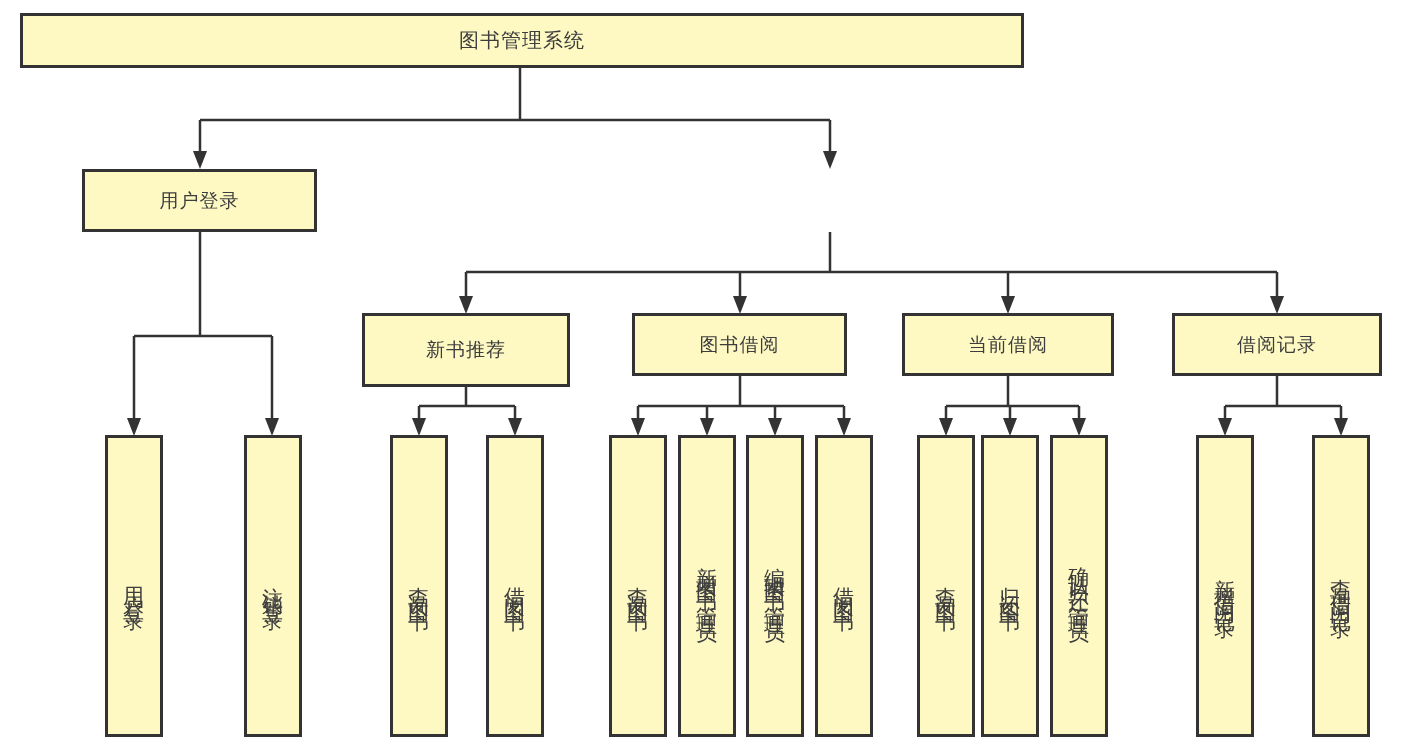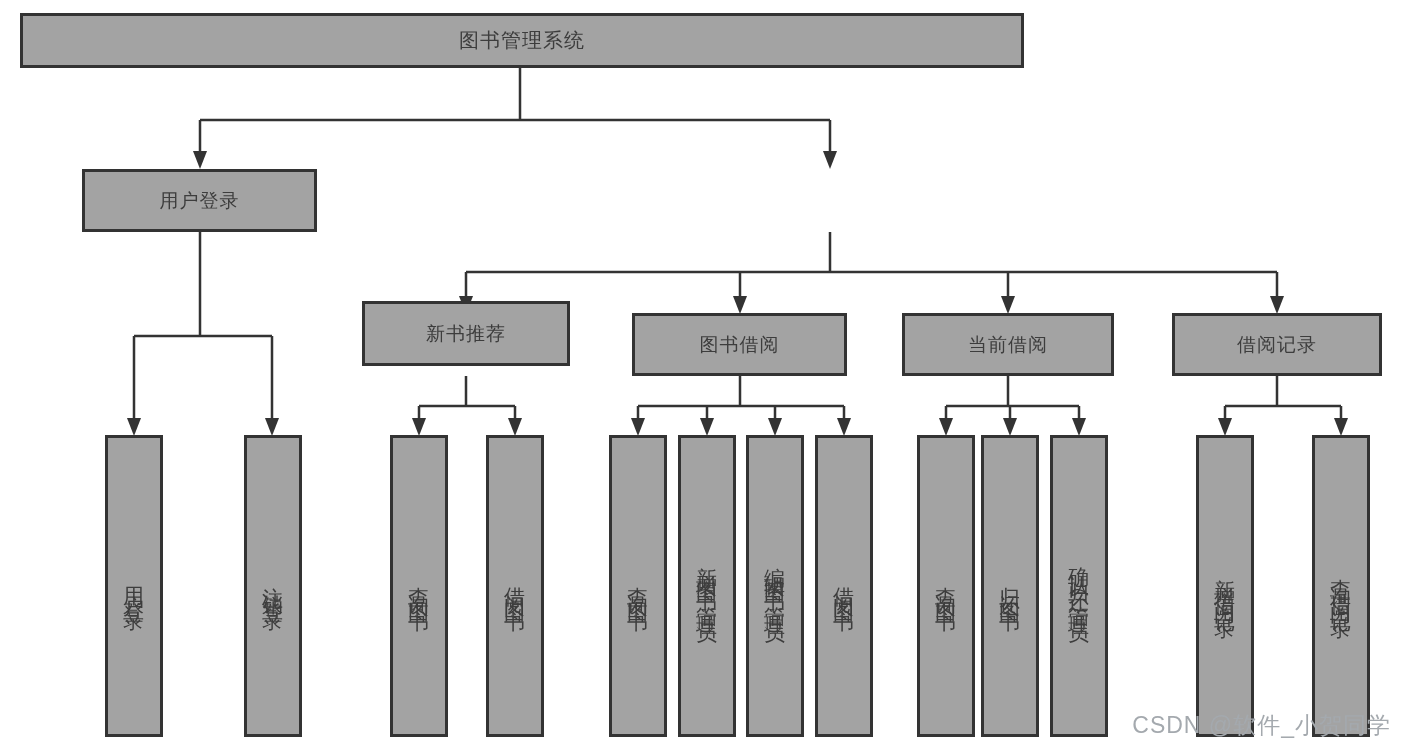--- a/index.html
+++ b/index.html
@@ -8,21 +8,21 @@
     width:1405px;height:747px;
     background:#ffffff;
     font-family:"Liberation Sans",sans-serif;
     overflow:hidden;
   }
   .lines{position:absolute;left:0;top:0;z-index:0;}
   .node{
     position:absolute;
     box-sizing:border-box;
     border:3px solid #333333;
-    background:#a3a3a3;
+    background:#fef9c3;
     display:flex;align-items:center;justify-content:center;
     color:#3d3d3d;
     z-index:1;
   }
   .h-node{font-size:19px;letter-spacing:1px;}
   .root-node{font-size:20px;letter-spacing:1px;}
   .leaf .v-text{
     writing-mode:vertical-rl;
     text-orientation:mixed;
     font-size:21px;
@@ -76,21 +76,21 @@
   </svg>
 
   <div class="node root-node" style="left:20px;top:13px;width:1004px;height:55px;">
     <span>图书管理系统</span>
   </div>
 
   <div class="node h-node" style="left:82px;top:169px;width:235px;height:63px;">
     <span>用户登录</span>
   </div>
 
-  <div class="node h-node" style="left:362px;top:301px;width:208px;height:65px;">
+  <div class="node h-node" style="left:362px;top:313px;width:208px;height:74px;">
     <span>新书推荐</span>
   </div>
   <div class="node h-node" style="left:902px;top:313px;width:212px;height:63px;">
     <span>当前借阅</span>
   </div>
   <div class="node h-node" style="left:632px;top:313px;width:215px;height:63px;">
     <span>图书借阅</span>
   </div>
   <div class="node h-node" style="left:1172px;top:313px;width:210px;height:63px;">
     <span>借阅记录</span>
@@ -133,15 +133,14 @@
     <span class="v-text">确认归还（管理员）</span>
   </div>
 
   <div class="node leaf" style="left:1196px;top:435px;width:58px;height:302px;">
     <span class="v-text">新增借阅记录</span>
   </div>
   <div class="node leaf" style="left:1312px;top:435px;width:58px;height:302px;">
     <span class="v-text">查询借阅记录</span>
   </div>
 
-  <div class="watermark">CSDN @软件_小贺同学</div>
 
 </div>
 
 </body></html>

